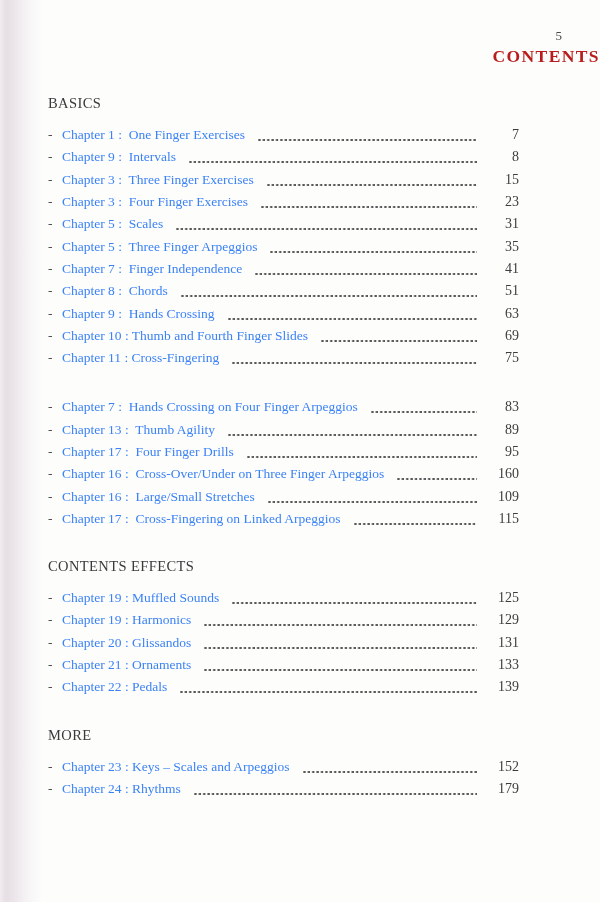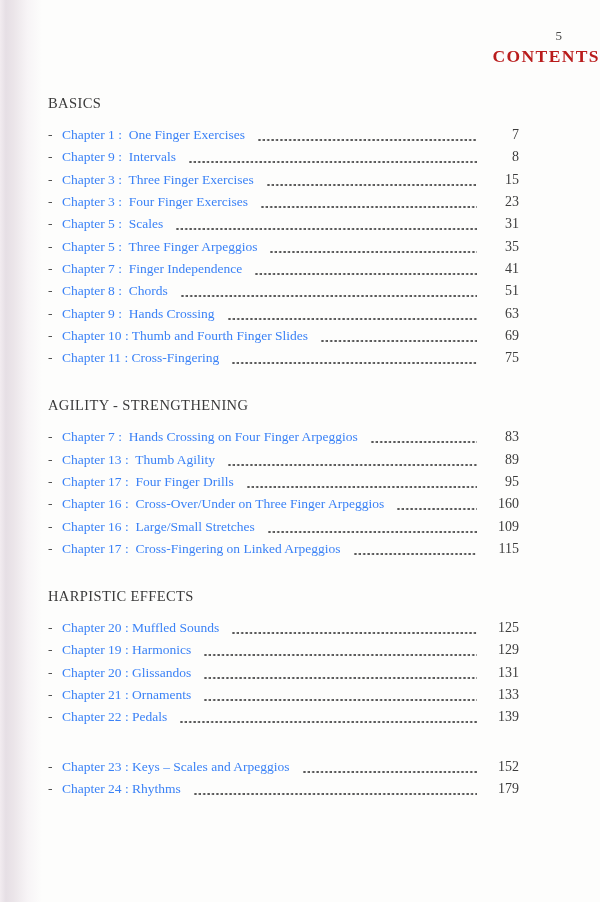--- a/index.html
+++ b/index.html
@@ -170,21 +170,20 @@
   <div class="toc-row">
     <span class="dash">-</span>
     <span class="row-label">Chapter 11 : Cross-Fingering</span>
     <span class="dots"></span>
     <span class="row-page">75</span>
   </div>
 </div>
   </section>
 
   <section class="toc-section">
-    <h2 class="section-heading">AGILITY - STRENGTHENING</h2>
     <div class="rows">
   <div class="toc-row">
     <span class="dash">-</span>
     <span class="row-label">Chapter 7 :  Hands Crossing on Four Finger Arpeggios</span>
     <span class="dots"></span>
     <span class="row-page">83</span>
   </div>
 
   <div class="toc-row">
     <span class="dash">-</span>
@@ -217,25 +216,25 @@
   <div class="toc-row">
     <span class="dash">-</span>
     <span class="row-label">Chapter 17 :  Cross-Fingering on Linked Arpeggios</span>
     <span class="dots"></span>
     <span class="row-page">115</span>
   </div>
 </div>
   </section>
 
   <section class="toc-section">
-    <h2 class="section-heading">HARPISTIC EFFECTS</h2>
-    <div class="rows">
-  <div class="toc-row">
-    <span class="dash">-</span>
-    <span class="row-label">Chapter 20 : Muffled Sounds</span>
+    <h2 class="section-heading">CONTENTS EFFECTS</h2>
+    <div class="rows">
+  <div class="toc-row">
+    <span class="dash">-</span>
+    <span class="row-label">Chapter 19 : Muffled Sounds</span>
     <span class="dots"></span>
     <span class="row-page">125</span>
   </div>
 
   <div class="toc-row">
     <span class="dash">-</span>
     <span class="row-label">Chapter 19 : Harmonics</span>
     <span class="dots"></span>
     <span class="row-page">129</span>
   </div>
@@ -257,20 +256,21 @@
   <div class="toc-row">
     <span class="dash">-</span>
     <span class="row-label">Chapter 22 : Pedals</span>
     <span class="dots"></span>
     <span class="row-page">139</span>
   </div>
 </div>
   </section>
 
   <section class="toc-section">
+    <h2 class="section-heading">MORE</h2>
     <div class="rows">
   <div class="toc-row">
     <span class="dash">-</span>
     <span class="row-label">Chapter 23 : Keys – Scales and Arpeggios</span>
     <span class="dots"></span>
     <span class="row-page">152</span>
   </div>
 
   <div class="toc-row">
     <span class="dash">-</span>

